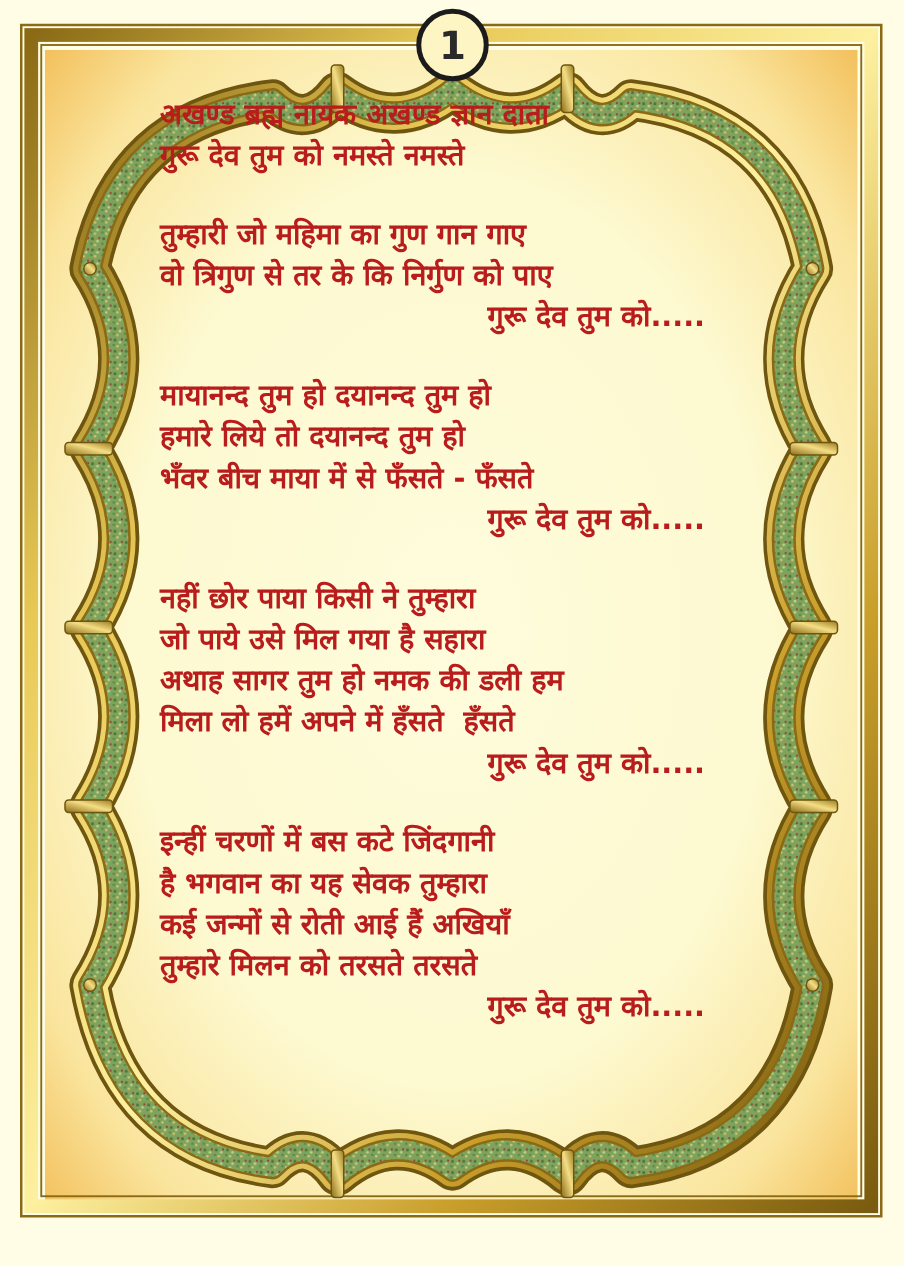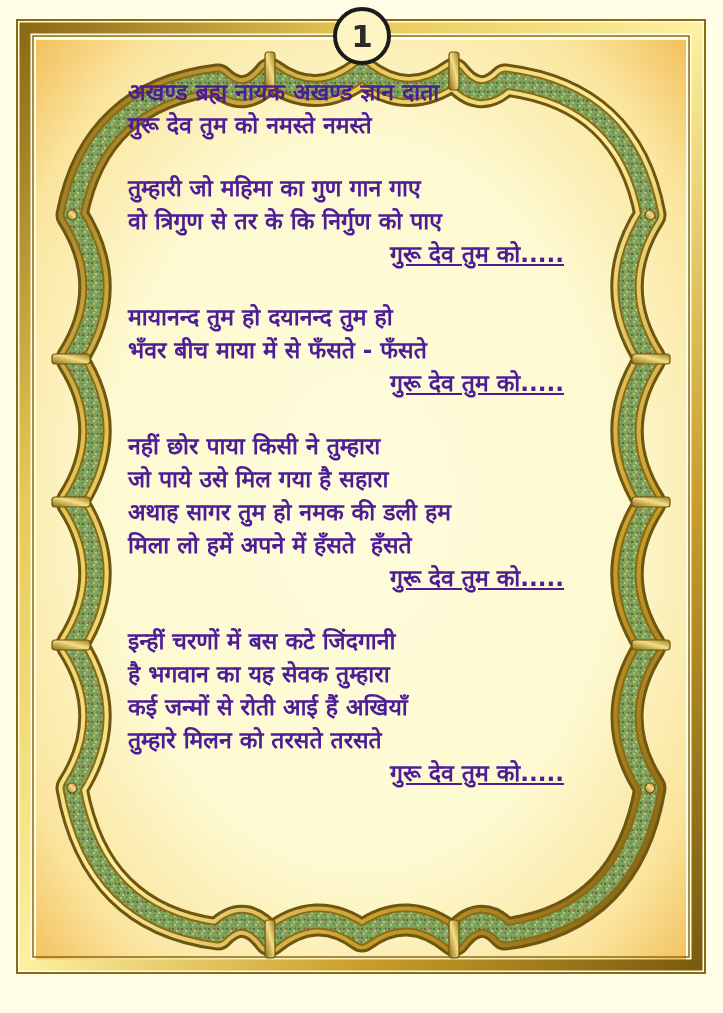--- a/index.html
+++ b/index.html
@@ -6,25 +6,25 @@
   .page{
     position:relative;
     width:723px;height:1013px;
     overflow:hidden;
     background:#fffde6;
     font-family:"DejaVu Sans", sans-serif;
   }
   .frame-svg{position:absolute;left:0;top:0;z-index:1;}
   .poem{
     position:absolute;left:128px;top:76px;width:480px;z-index:2;
-    color:#4c1d95;font-weight:700;font-size:23px;
+    color:#b91c1c;font-weight:700;font-size:23px;
   }
   .stanza{margin:0 0 30px 0;}
   .line{height:33px;line-height:33px;white-space:pre;}
-  .refrain{padding-left:262px;text-decoration:underline;}
+  .refrain{padding-left:262px;}
   .badge-num{
     font-family:"DejaVu Sans", sans-serif;
     font-weight:700;
   }
 </style>
 </head>
 <body>
 
 <div class="page">
 
@@ -126,20 +126,21 @@
         <div class="line">अखण्ड ब्रह्म नायक अखण्ड ज्ञान दाता</div>
         <div class="line">गुरू देव तुम को नमस्ते नमस्ते</div>
       </div>
       <div class="stanza">
         <div class="line">तुम्हारी जो महिमा का गुण गान गाए</div>
         <div class="line">वो त्रिगुण से तर के कि निर्गुण को पाए</div>
         <div class="line refrain">गुरू देव तुम को.....</div>
       </div>
       <div class="stanza">
         <div class="line">मायानन्द तुम हो दयानन्द तुम हो</div>
+        <div class="line">हमारे लिये तो दयानन्द तुम हो</div>
         <div class="line">भँवर बीच माया में से फँसते - फँसते</div>
         <div class="line refrain">गुरू देव तुम को.....</div>
       </div>
       <div class="stanza">
         <div class="line">नहीं छोर पाया किसी ने तुम्हारा</div>
         <div class="line">जो पाये उसे मिल गया है सहारा</div>
         <div class="line">अथाह सागर तुम हो नमक की डली हम</div>
         <div class="line">मिला लो हमें अपने में हँसते  हँसते</div>
         <div class="line refrain">गुरू देव तुम को.....</div>
       </div>

